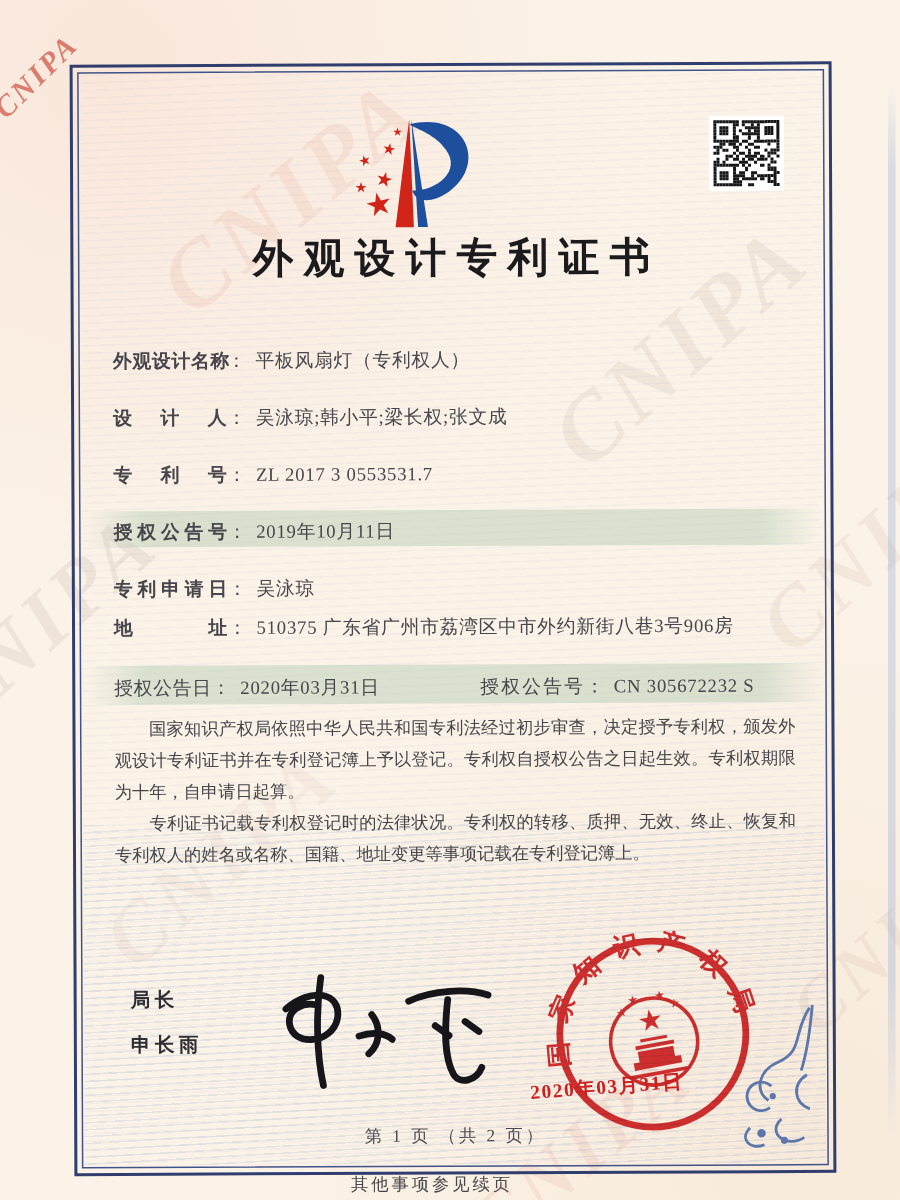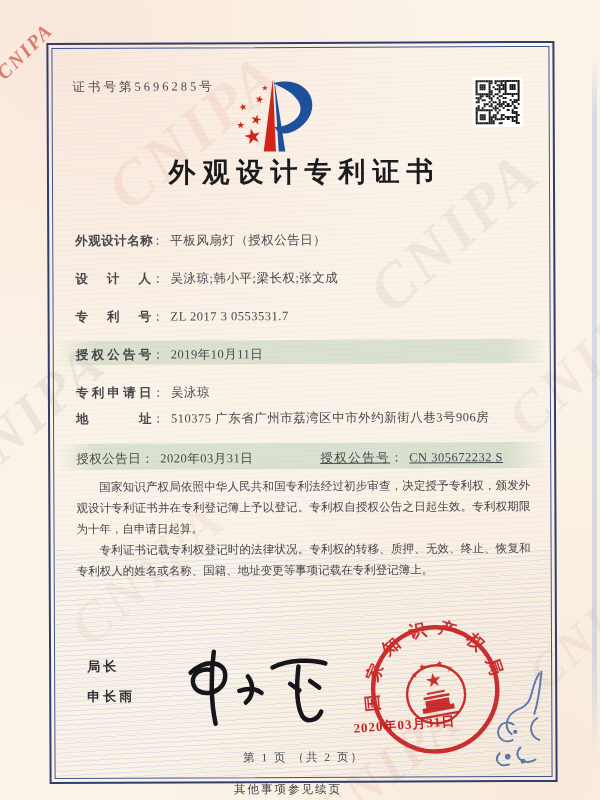--- a/index.html
+++ b/index.html
@@ -39,21 +39,21 @@
   #qr{display:grid;grid-template-rows:repeat(21,1fr);grid-template-columns:repeat(21,1fr);width:44px;height:44px;background:#fff;}
   #qr i{background:#161616;display:block;}
   .title{position:absolute;left:0;right:0;top:110px;text-align:center;
       font-size:27px;font-weight:bold;letter-spacing:7px;text-indent:7px;color:#1b1b1e;}
   
   .row{position:absolute;left:26px;right:22px;font-size:12.5px;letter-spacing:.5px;color:#46464c;white-space:nowrap;}
   .row .lab{display:inline-block;width:76px;text-align:justify;text-align-last:justify;vertical-align:bottom;font-weight:bold;}
   .row .colon{display:inline-block;margin-right:6px;}
   .r0{top:188px;} .r1{top:226px;} .r2{top:264px;} .r3{top:302px;}
   .r4{top:340px;} .r5{top:366px;} .r6{top:406px;}
-  .pair2{position:absolute;left:244px;top:0;text-decoration:underline;}
+  .pair2{position:absolute;left:244px;top:0;}
   .pair2 .lab2{letter-spacing:1.5px;}
   .band{position:absolute;left:8px;right:8px;border-radius:4px;background:
       linear-gradient(90deg,rgba(170,198,170,0),rgba(172,200,172,.42) 8%,rgba(172,200,172,.42) 92%,rgba(170,198,170,0));}
   .band1{top:296px;height:24px;} .band2{top:399px;height:26px;}
   
   .body-text{position:absolute;left:26px;right:24px;top:432px;font-size:11.5px;line-height:1.82;
       text-align:justify;color:#45454a;}
   .body-text p{margin:0;text-indent:2em;}
   
   .signoff{position:absolute;left:36px;font-family:"Liberation Sans","DejaVu Sans",sans-serif;
@@ -83,21 +83,20 @@
 <div class="wm w7">CNIPA</div>
 <div class="scan-edge"></div>
 
 <div class="frame">
   <div class="guilloche-all"></div>
   <div class="guilloche-bottom"></div>
 
   <div class="band band1"></div>
   <div class="band band2"></div>
 
-  <div class="cert-no">证书号第5696285号</div>
 
   <div class="logo">
     <svg width="150" height="94" viewBox="0 0 160 100">
 
       <path d="M50,93 L60,16 L63,93 Z" fill="#d2251a"></path>
       <path d="M66,93 L61.5,16 L73,93 Z" fill="#1d4f9c"></path>
 
       <path d="M60,20 C100,10 116,48 88,68 C75,77 64,75 62,67 C80,67 97,53 86,38 C78,27 67,24 60,20 Z" fill="#1d4f9c"></path>
 
       <text x="30" y="86" font-size="22" fill="#d2251a" transform="rotate(-12 30 86)">★</text>
@@ -349,21 +348,21 @@
         <i style="grid-area:21/12"></i>
         <i style="grid-area:21/13"></i>
         <i style="grid-area:21/20"></i>
         <i style="grid-area:21/21"></i>
       </div>
   </div>
 
   <div class="title">外观设计专利证书</div>
 
   <div class="row r0">
-    <span class="lab">外观设计名称</span><span class="colon">：</span><span class="val">平板风扇灯（授权公告日）</span>
+    <span class="lab">外观设计名称</span><span class="colon">：</span><span class="val">平板风扇灯（专利权人）</span>
   </div>
   <div class="row r1">
     <span class="lab">设计人</span><span class="colon">：</span><span class="val">吴泳琼;韩小平;梁长权;张文成</span>
   </div>
   <div class="row r2">
     <span class="lab">专利号</span><span class="colon">：</span><span class="val">ZL 2017 3 0553531.7</span>
   </div>
   <div class="row r3">
     <span class="lab">授权公告号</span><span class="colon">：</span><span class="val">2019年10月11日</span>
   </div>

